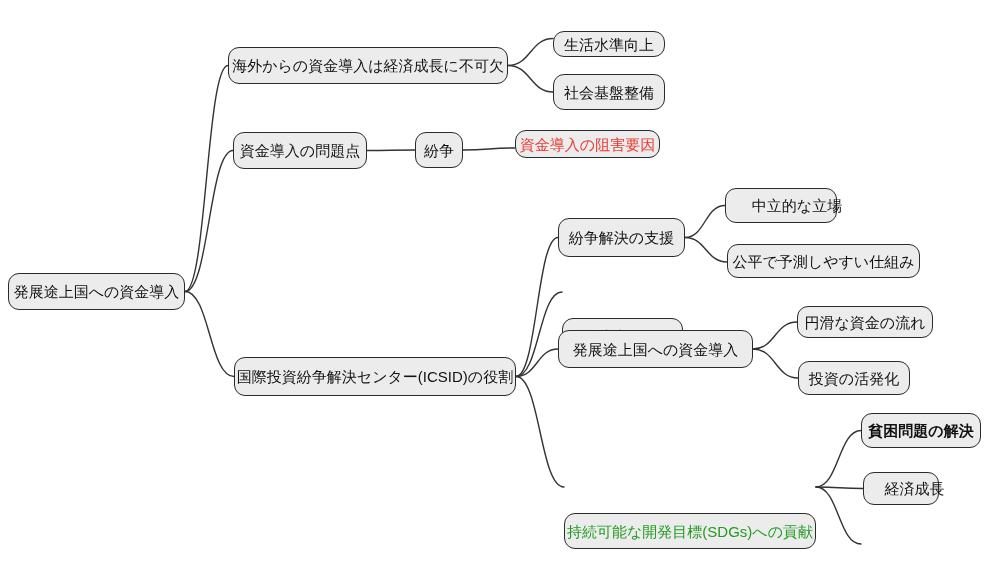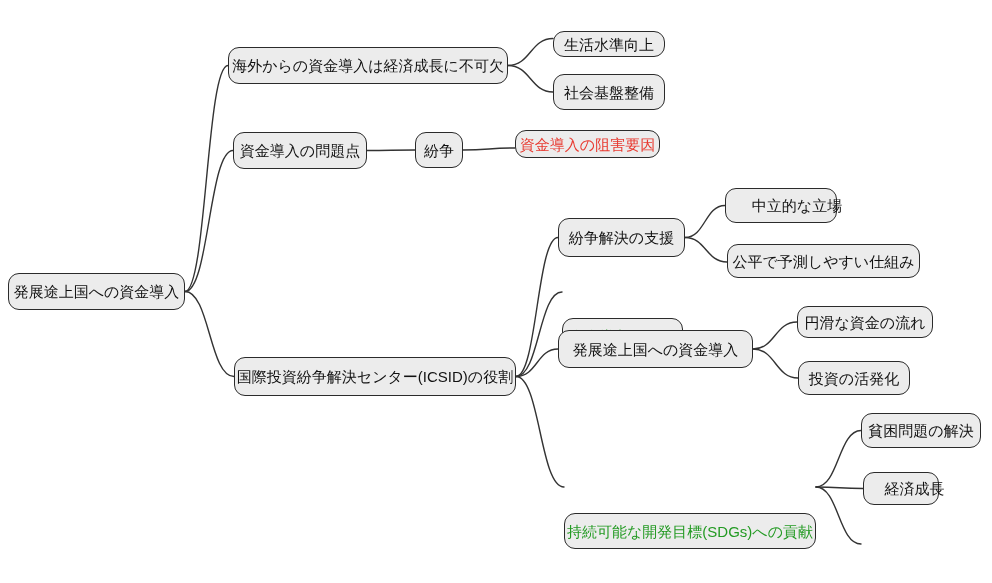--- a/index.html
+++ b/index.html
@@ -79,15 +79,15 @@
     <div class="node red" style="left: 515px; top: 130px; width: 145px; height: 28px;">資金導入の阻害要因</div>
     <div class="node" style="left: 234px; top: 357px; width: 282px; height: 39px;">国際投資紛争解決センター(ICSID)の役割</div>
     <div class="node" style="left: 558px; top: 218px; width: 127px; height: 39px;">紛争解決の支援</div>
     <div class="node" style="left: 725px; top: 188px; width: 112px; height: 35px; padding-left: 36px;">中立的な立場</div>
     <div class="node" style="left: 727px; top: 244px; width: 193px; height: 34px; text-align: center;">公平で予測しやすい仕組み</div>
     <div class="node green" style="left: 562px; top: 274px; width: 121px; height: 36px;">資金導入の促進</div>
     <div class="node" style="left: 558px; top: 330px; width: 195px; height: 38px;">発展途上国への資金導入</div>
     <div class="node" style="left: 797px; top: 306px; width: 136px; height: 32px;">円滑な資金の流れ</div>
     <div class="node" style="left: 798px; top: 361px; width: 112px; height: 34px;">投資の活発化</div>
     <div class="node green" style="left: 564px; top: 469px; width: 252px; height: 36px;">持続可能な開発目標(SDGs)への貢献</div>
-    <div class="node" style="left: 861px; top: 413px; width: 120px; height: 35px;">貧困問題の解決</div>
+    <div class="node" style="left: 861px; top: 413px; width: 120px; height: 35px; font-weight: bold;">貧困問題の解決</div>
     <div class="node" style="left: 863px; top: 472px; width: 76px; height: 33px; padding-left: 31px;">経済成長</div>
   </div>
 
 </body></html>

